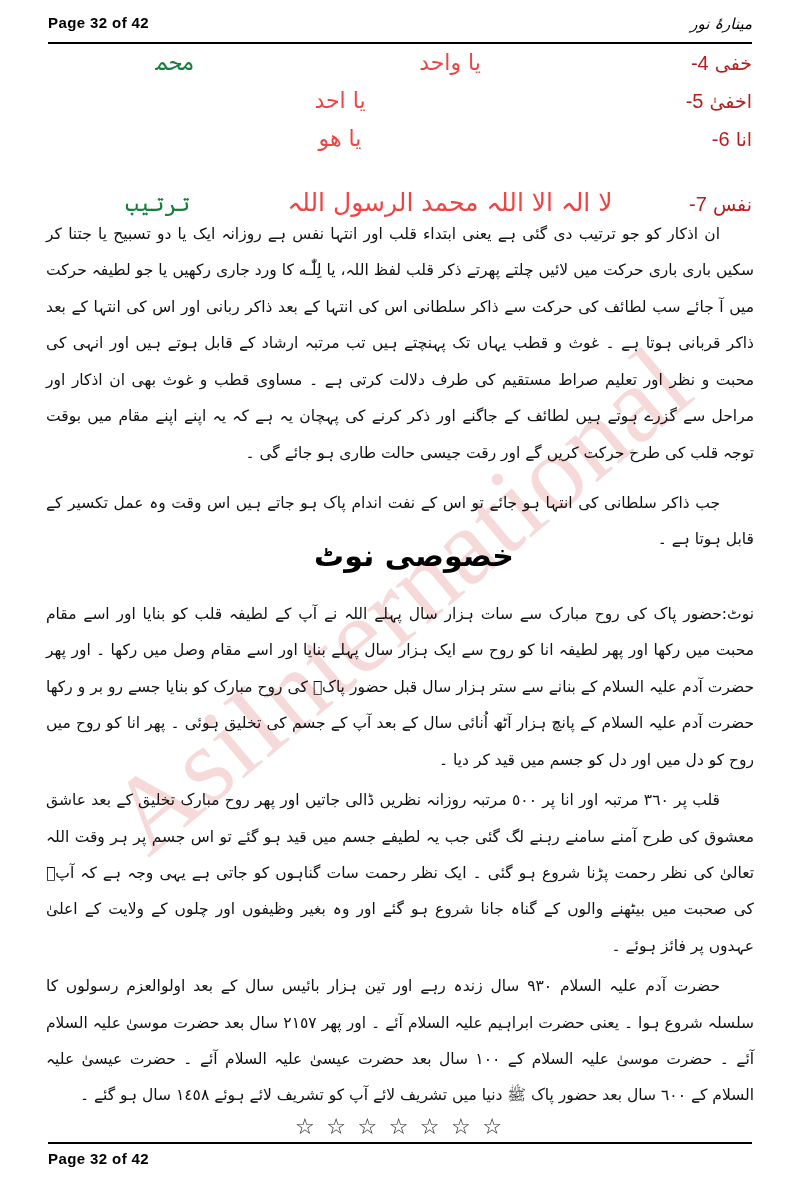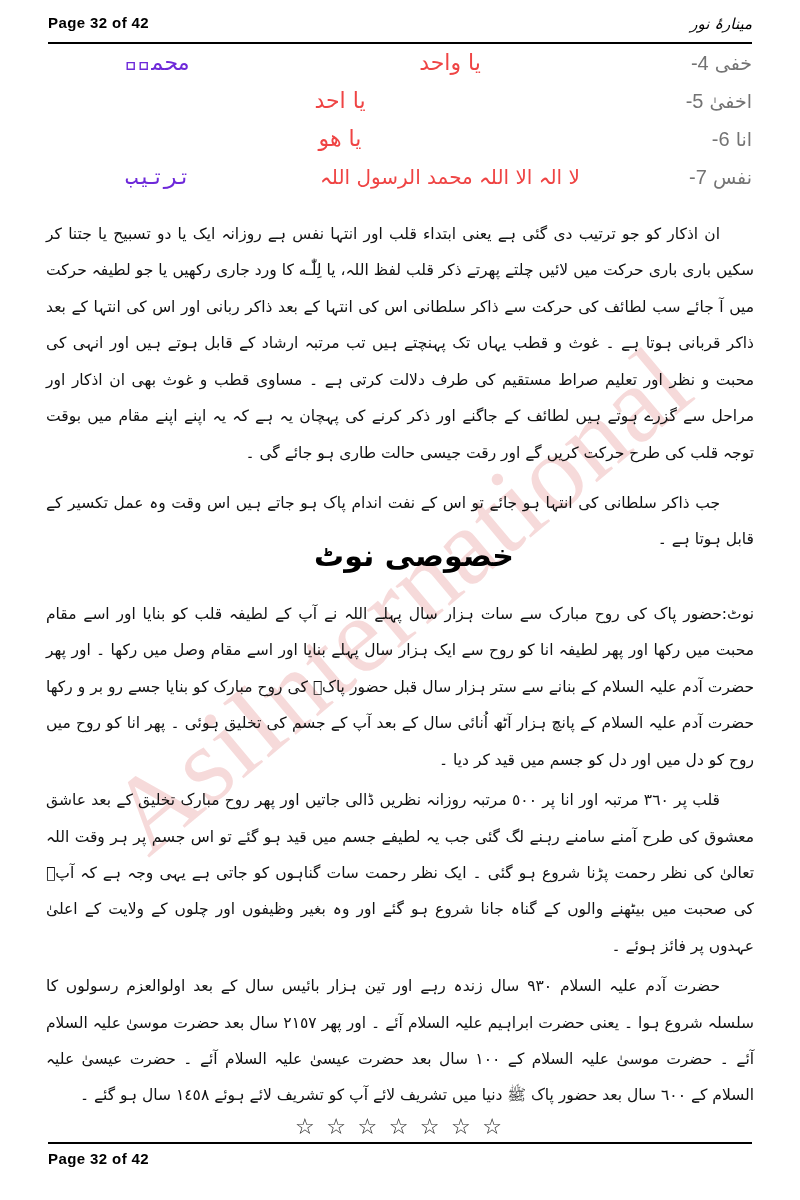--- a/index.html
+++ b/index.html
@@ -88,21 +88,21 @@
   .inv-row {
     display: flex;
     align-items: baseline;
     height: 38px;
     direction: rtl;
   }
   .inv-num {
     width: 120px;
     flex: 0 0 120px;
     font-size: 19px;
-    color: #737373;
+    color: #b91c1c;
     font-family: "DejaVu Sans", "Liberation Sans", sans-serif;
     white-space: nowrap;
     padding-left: 6px;
     box-sizing: border-box;
   }
   .inv-num .lat {
     direction: ltr;
     display: inline-block;
     font-family: "Liberation Sans", "DejaVu Sans", sans-serif;
     font-size: 20px;
@@ -113,25 +113,25 @@
     font-size: 22px;
     color: #ef4444;
     font-family: "DejaVu Sans", "Liberation Sans", sans-serif;
     white-space: nowrap;
   }
   .inv-right {
     width: 220px;
     flex: 0 0 220px;
     text-align: center;
     font-size: 22px;
-    color: #6d28d9;
-    font-family: Liberation Mono, monospace;
-    white-space: nowrap;
-  }
-  .inv-row.row-7 .inv-mid { font-size: 20px; }
+    color: #15803d;
+    font-family: Liberation Serif, serif;
+    white-space: nowrap;
+  }
+  .inv-row.row-7 .inv-mid { font-size: 25px; margin-top: 24px; }
 
   
   .body-block {
     position: absolute;
     left: 46px;
     right: 46px;
     direction: rtl;
   }
   .para {
     font-family: "DejaVu Sans", "Liberation Sans", sans-serif;

